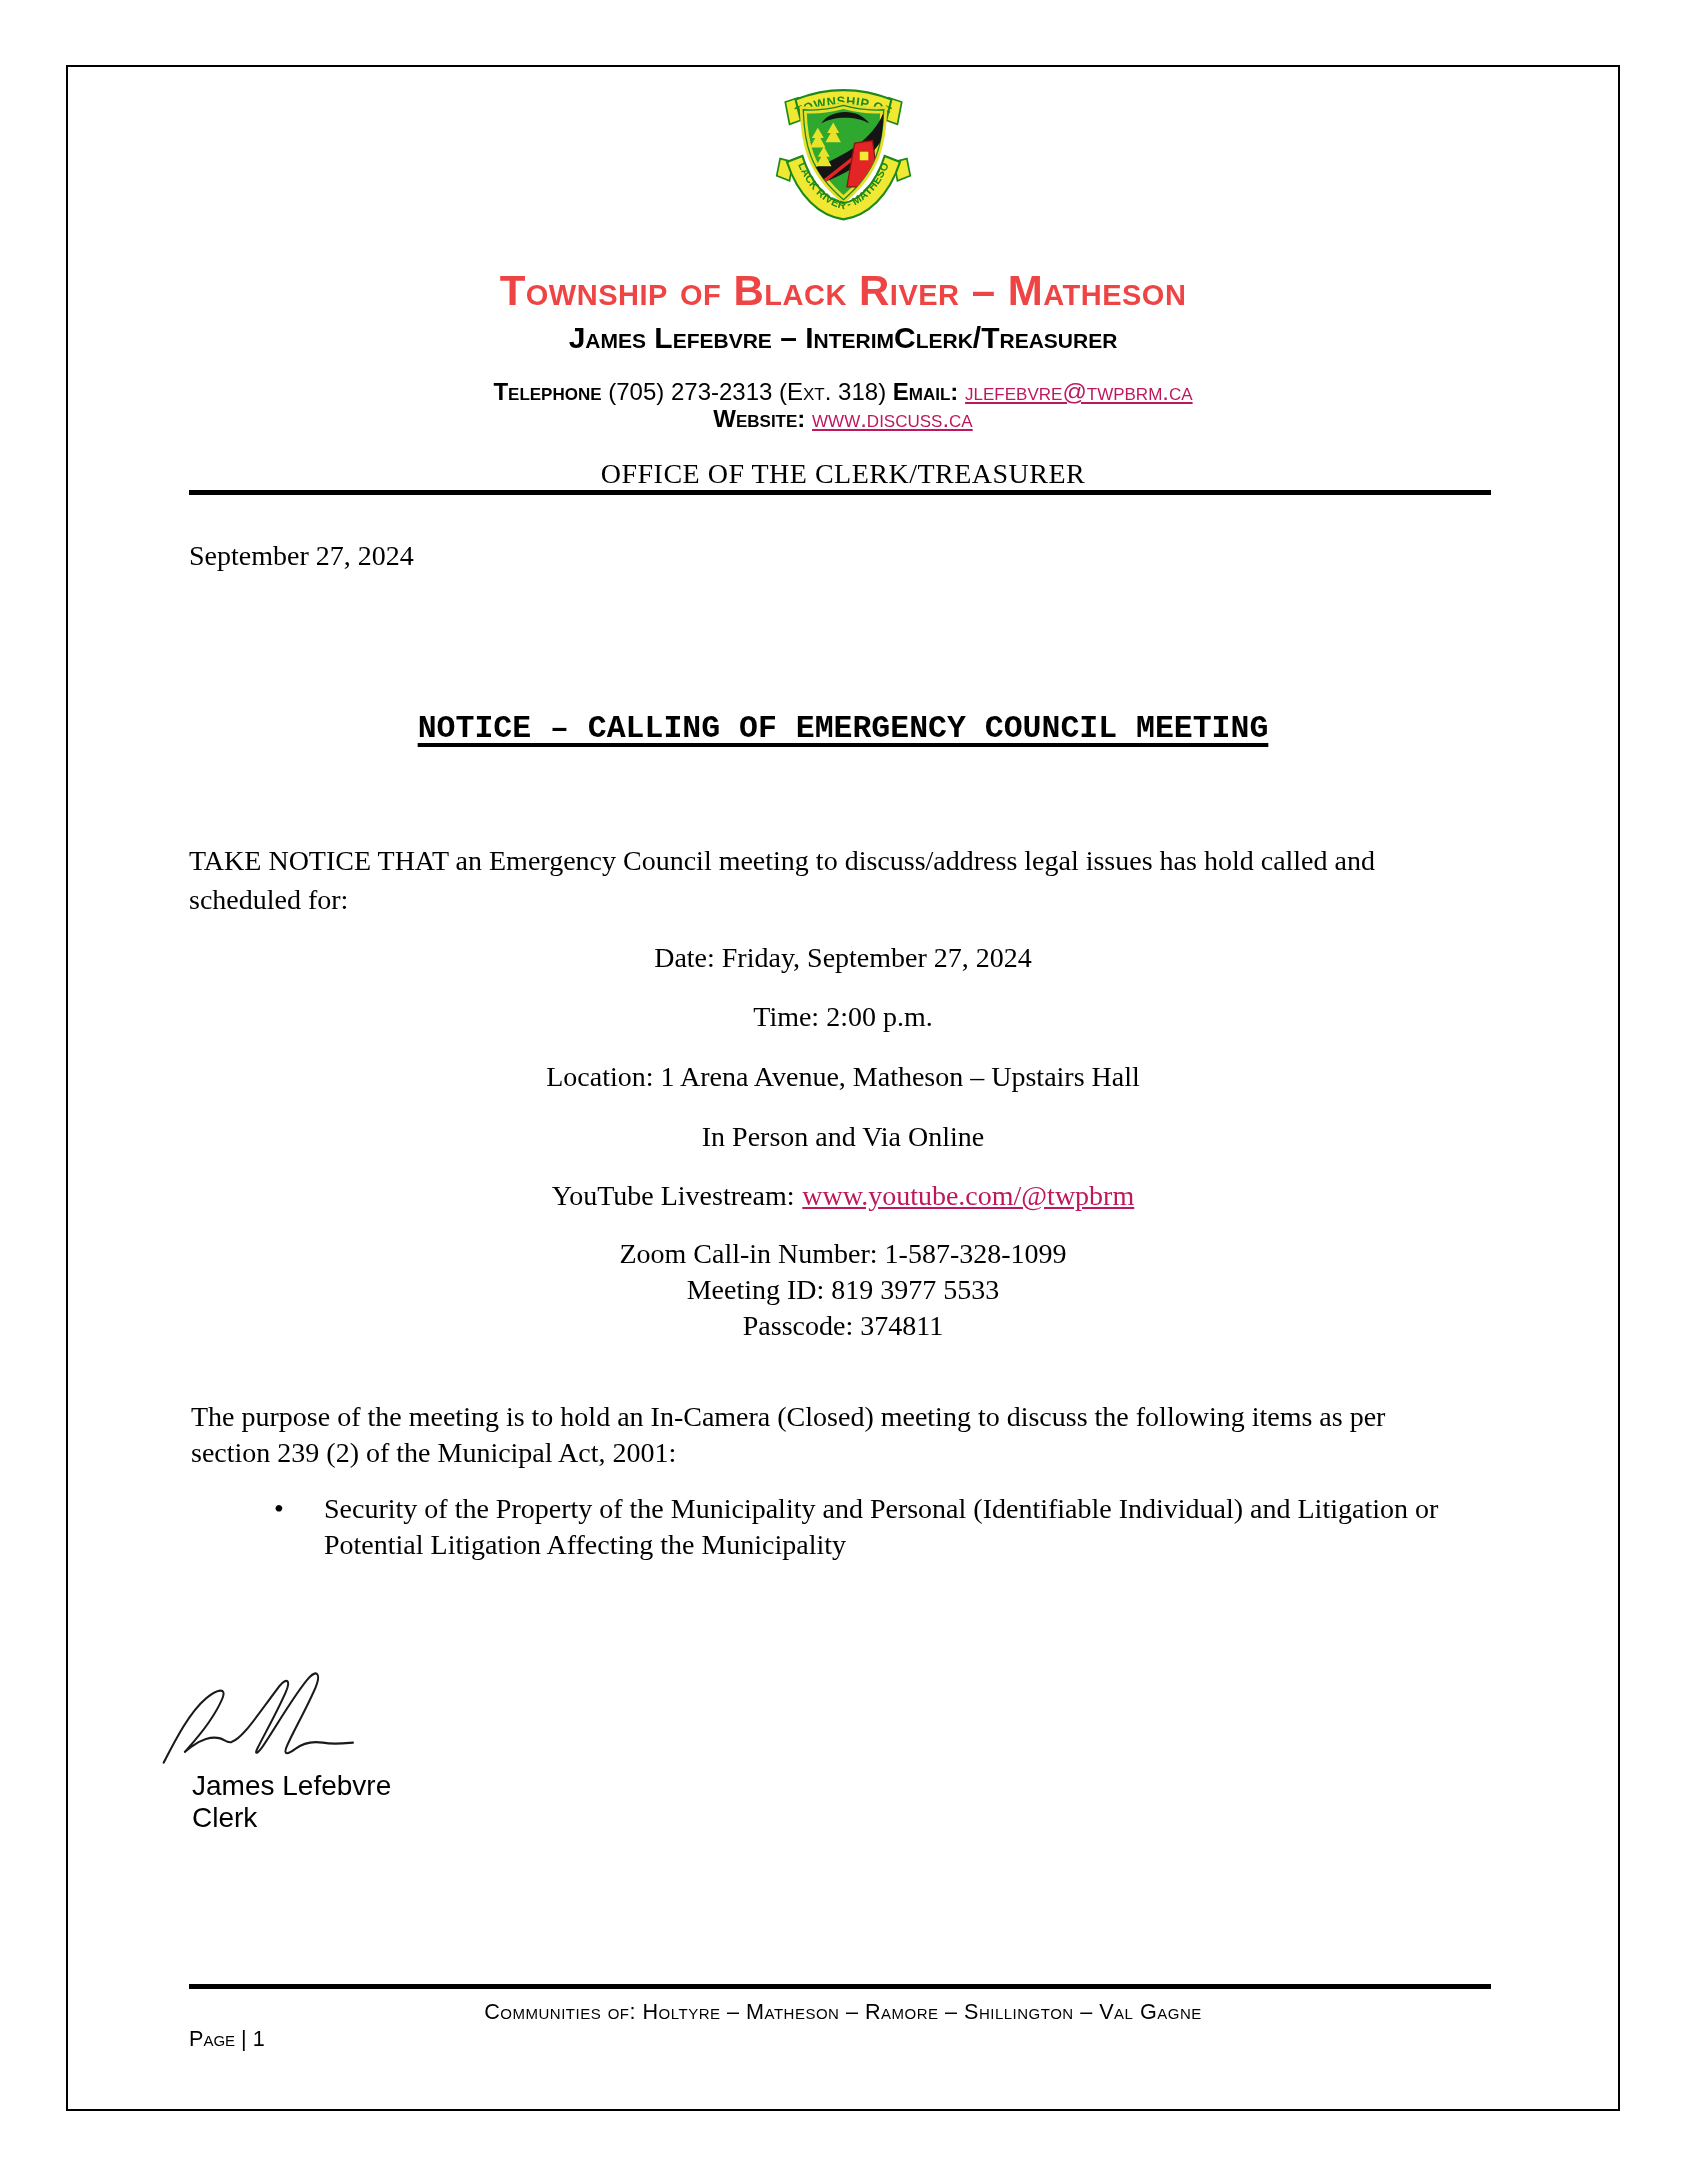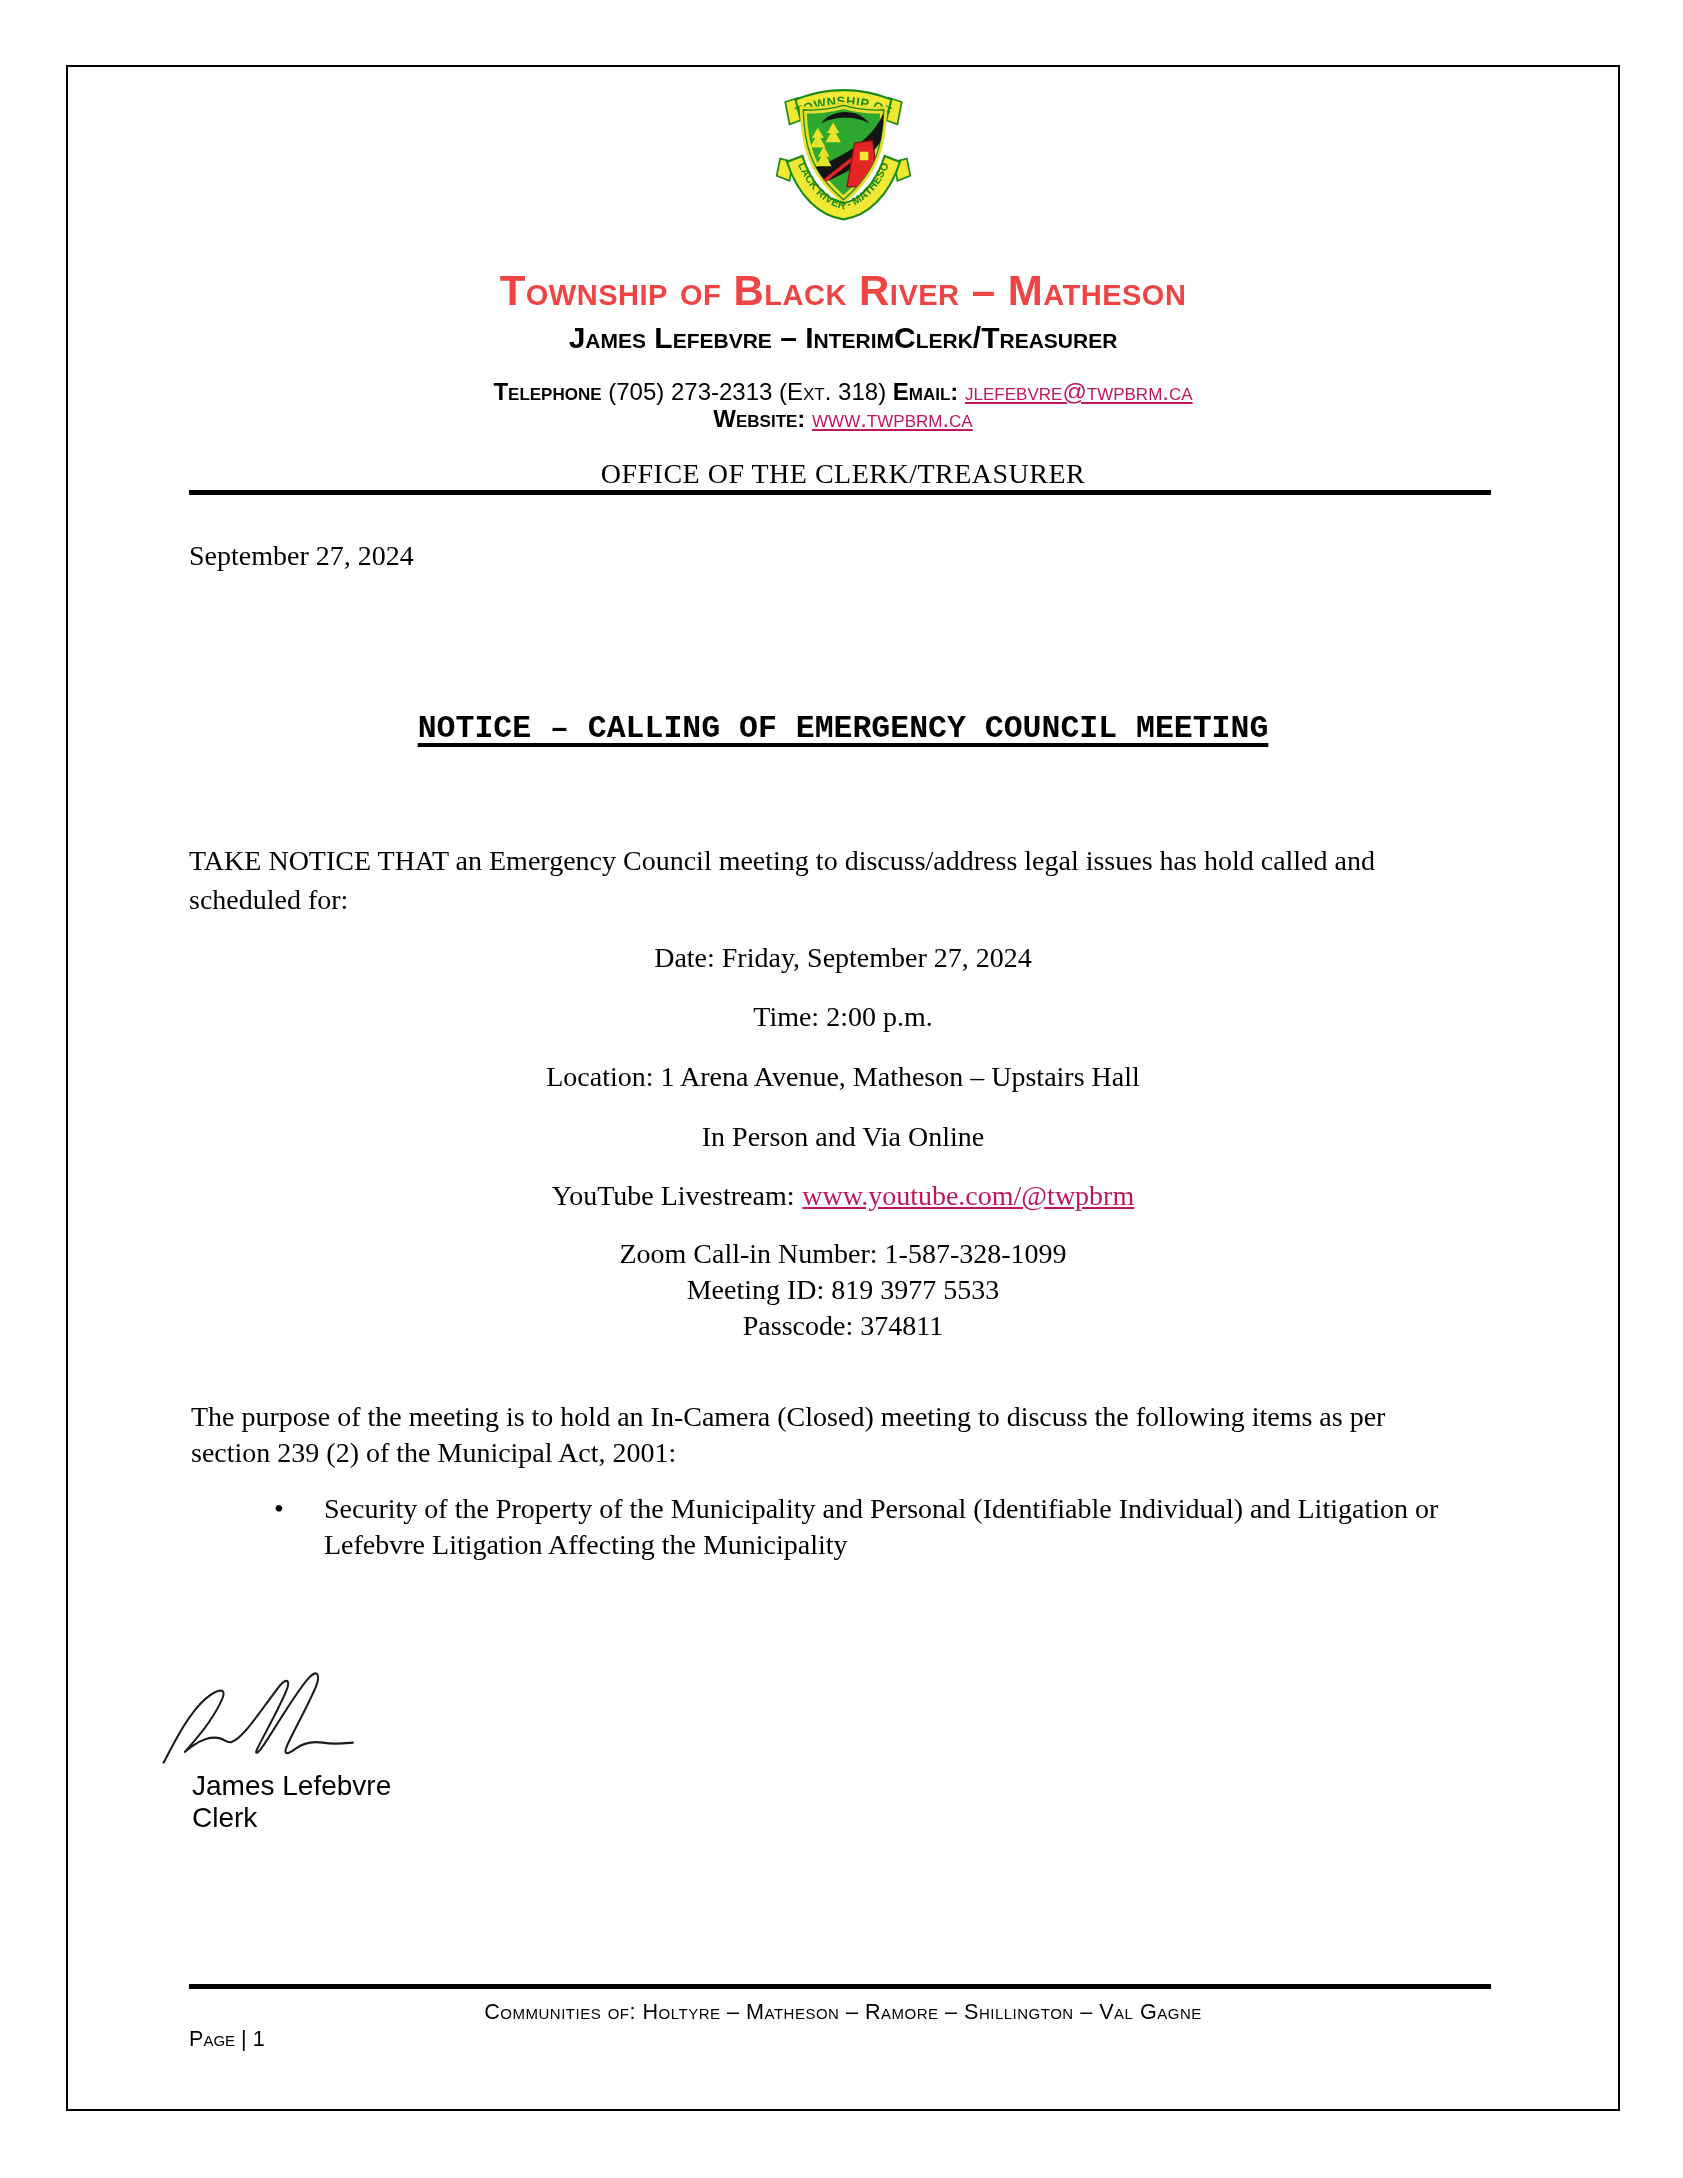--- a/index.html
+++ b/index.html
@@ -117,21 +117,21 @@
       </text>
     </svg>
   </div>
 
   <div class="abs center sans sc b township-line">Township of Black River – Matheson</div>
   <div class="abs center sans sc b clerk-line">James Lefebvre – InterimClerk/Treasurer</div>
   <div class="abs center sans sc phone-line">
     <span class="b">Telephone</span><span> (705) 273-2313 (Ext. 318) </span><span class="b">Email:</span><a class="doclink">jlefebvre@twpbrm.ca</a>
   </div>
   <div class="abs center sans sc website-line">
-    <span class="b">Website:</span><a class="doclink">www.twpbrm.ca</a>
+    <span class="b">Website:</span><a class="doclink">www.discuss.ca</a>
   </div>
 
   <div class="abs center serif office-line">OFFICE OF THE CLERK/TREASURER</div>
   <div class="abs rule rule-top"></div>
 
   <div class="abs serif date-line">September 27, 2024</div>
 
   <div class="abs center serif title-line"><span>NOTICE – CALLING OF EMERGENCY COUNCIL MEETING</span></div>
 
   <div class="abs serif intro">TAKE NOTICE THAT an Emergency Council meeting to discuss/address legal issues has hold called and scheduled for:</div>
@@ -144,21 +144,21 @@
     <span>YouTube Livestream:</span><a class="doclink">www.youtube.com/@twpbrm</a>
   </div>
   <div class="abs center serif mline m-zoom">Zoom Call-in Number: 1-587-328-1099</div>
   <div class="abs center serif mline m-id">Meeting ID: 819 3977 5533</div>
   <div class="abs center serif mline m-pass">Passcode: 374811</div>
 
   <div class="abs serif purpose">The purpose of the meeting is to hold an In-Camera (Closed) meeting to discuss the following items as per section 239 (2) of the Municipal Act, 2001:</div>
 
   <div class="abs serif bullet">
     <span class="dot">•</span>
-    <span class="txt">Security of the Property of the Municipality and Personal (Identifiable Individual) and Litigation or Lefebvre Litigation Affecting the Municipality</span>
+    <span class="txt">Security of the Property of the Municipality and Personal (Identifiable Individual) and Litigation or Potential Litigation Affecting the Municipality</span>
   </div>
 
   <svg class="abs sig-svg" width="243" height="106" viewBox="0 0 430 170" preserveAspectRatio="none">
     <path d="M 10 155
              C 30 120 55 75 85 52
              C 105 37 122 34 114 52
              C 100 82 70 115 52 133
              C 44 141 47 138 58 130
              C 75 118 95 112 110 116
              C 118 118 122 124 130 122

